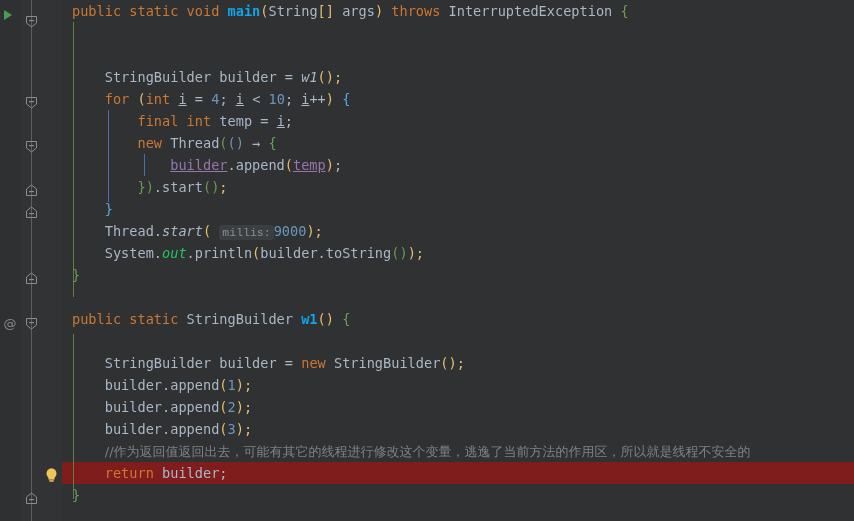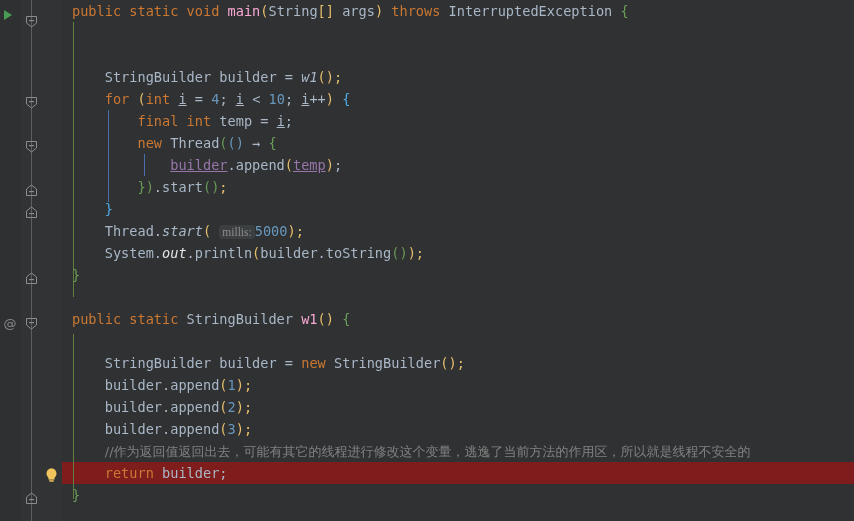--- a/index.html
+++ b/index.html
@@ -110,44 +110,44 @@
   }
   .guide.blue {
     background: #4B6EAF;
   }
 
   
   .kw      { color: #CC7832; text-align: right; }
   .cls     { color: #A9B7C6; }
   .id      { color: #A9B7C6; }
   .num     { color: #6897BB; }
-  .mdecl   { color: #f9a8d4; }
+  .mdecl   { color: #0ea5e9; font-weight: bold; }
   .mcall   { color: #A9B7C6; }
   .par-y   { color: #E8BF6A; }
   .par-g   { color: #6A9955; }
   .par-b   { color: #6897BB; }
   .brace-g { color: #6A9E56; }
   .brace-b { color: #4EADE5; }
-  .sfield  { color: #e5e5e5; font-style: italic; }
+  .sfield  { color: #22c55e; font-style: italic; }
   .smeth   { color: #A9B7C6; font-style: italic; }
   .ul      { text-decoration: underline; text-decoration-color: #A9B7C6; }
   .field-ul{ color: #9876AA; text-decoration: underline; text-decoration-color: #9876AA; }
   .param-ul{ color: #9876AA; text-decoration: underline; text-decoration-color: #9876AA; }
   .cn {
     font-family: "DejaVu Sans", sans-serif;
     color: #808080;
     font-size: 13px;
   }
   .hint {
     color: #8C8C8C;
     background: #3C3F41;
     border-radius: 3px;
     padding: 1px 3px;
     font-size: 11.5px;
-    font-family: Liberation Serif, serif;
+    font-family: Liberation Mono, monospace;
   }
   .arrow { color: #A9B7C6; }
 </style>
 </head>
 <body>
 
 <div id="editor">
 
   <div id="gutter">
     <div id="gutter-strip-left"></div>
@@ -238,21 +238,21 @@
     <div class="line" style="top:110px"><span class="txt">        <span class="kw">final</span> <span class="kw">int</span> <span class="id">temp</span> <span>= </span><span class="ul">i</span><span>;</span></span></div>
 
     <div class="line" style="top:132px"><span class="txt">        <span class="kw">new</span> <span class="cls">Thread</span><span class="par-g">(</span><span class="par-b">()</span> <span class="arrow">→</span> <span class="brace-g">{</span></span></div>
 
     <div class="line" style="top:154px"><span class="txt">            <span class="field-ul">builder</span><span>.</span><span class="mcall">append</span><span class="par-y">(</span><span class="param-ul">temp</span><span class="par-y">)</span><span>;</span></span></div>
 
     <div class="line" style="top:176px"><span class="txt">        <span class="brace-g">}</span><span class="par-g">)</span><span>.</span><span class="mcall">start</span><span class="par-g">()</span><span class="par-y">;</span></span></div>
 
     <div class="line" style="top:198px"><span class="txt">    <span class="brace-b">}</span></span></div>
 
-    <div class="line" style="top:220px"><span class="txt">    <span class="cls">Thread</span><span>.</span><span class="smeth">start</span><span class="par-y">(</span> <span class="hint">millis:</span><span class="num">5000</span><span class="par-y">)</span><span class="par-y">;</span></span></div>
+    <div class="line" style="top:220px"><span class="txt">    <span class="cls">Thread</span><span>.</span><span class="smeth">start</span><span class="par-y">(</span> <span class="hint">millis:</span><span class="num">9000</span><span class="par-y">)</span><span class="par-y">;</span></span></div>
 
     <div class="line" style="top:242px"><span class="txt">    <span class="cls">System</span><span>.</span><span class="sfield">out</span><span>.</span><span class="mcall">println</span><span class="par-y">(</span><span class="id">builder</span><span>.</span><span class="mcall">toString</span><span class="par-g">()</span><span class="par-y">)</span><span class="par-y">;</span></span></div>
 
     <div class="line" style="top:264px"><span class="txt"><span class="brace-g">}</span></span></div>
 
     <div class="line" style="top:286px"><span class="txt"></span></div>
 
     <div class="line" style="top:308px"><span class="txt"><span class="kw">public</span> <span class="kw">static</span> <span class="cls">StringBuilder</span> <span class="mdecl">w1</span><span class="par-y">()</span> <span class="brace-g">{</span></span></div>
 
 

